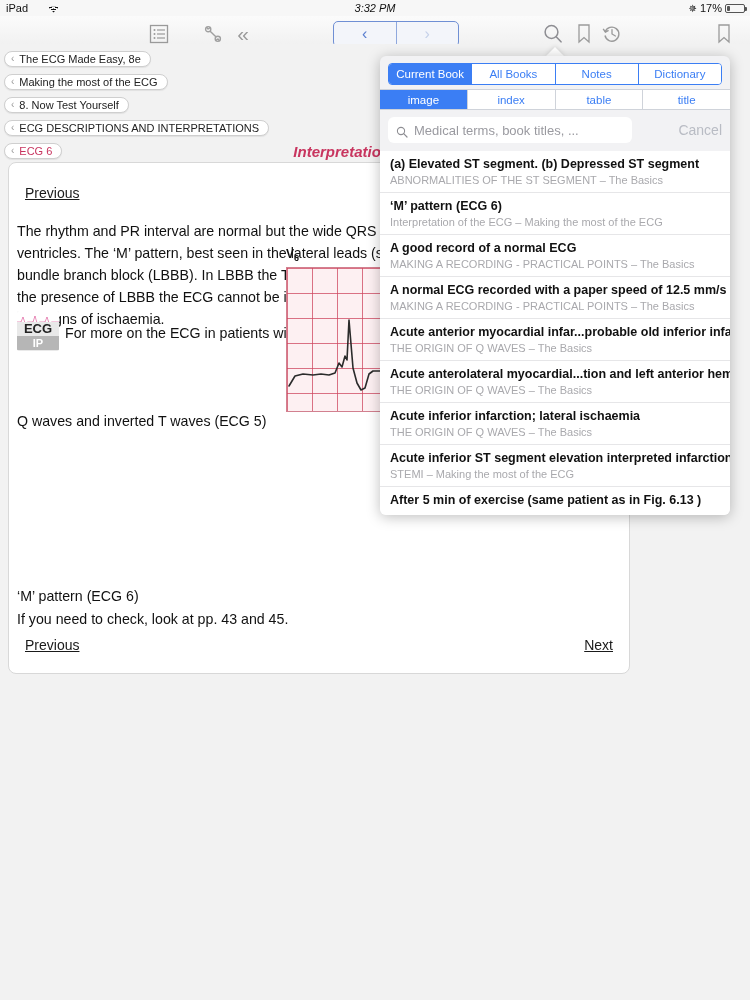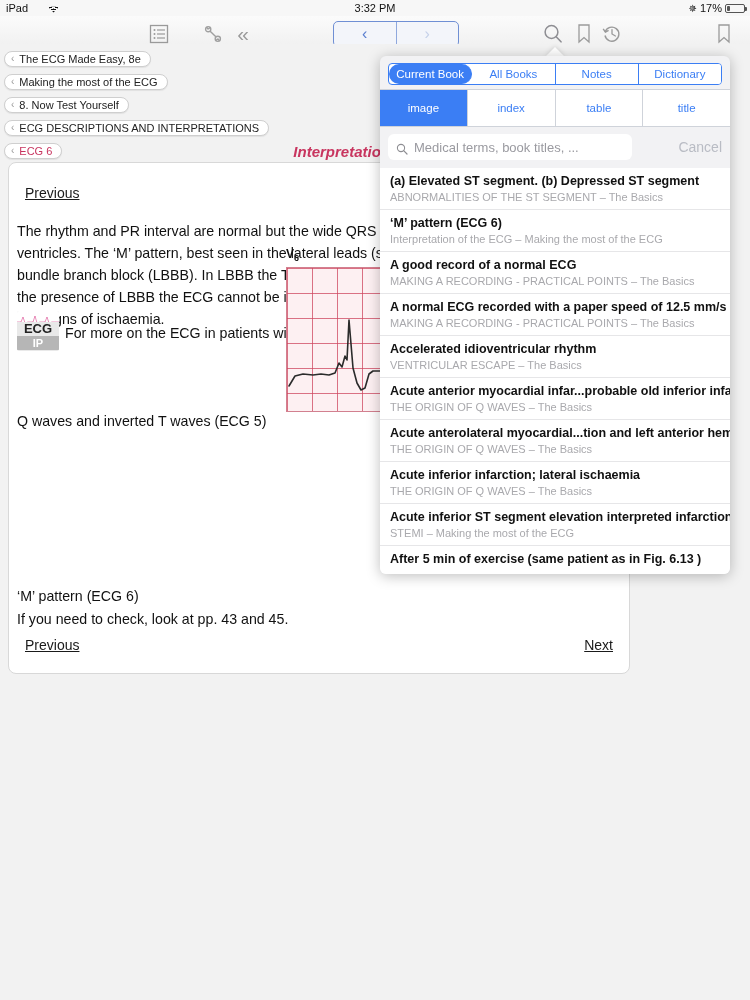--- a/index.html
+++ b/index.html
@@ -11,21 +11,21 @@
   }
   #app { position: relative; width: 750px; height: 1000px; background:#fff; }
 
   
   .statusbar {
     position: absolute; top:0; left:0; width:750px; height:16px;
     background:#f7f7f7; display:flex; align-items:center;
     font-size:11px; color:#111;
   }
   .sb-left { position:absolute; left:6px; display:flex; align-items:center; gap:20px; }
-  .sb-center { position:absolute; left:0; width:750px; text-align:center; font-size:11px; }
+  .sb-center { position:absolute; left:0; width:750px; text-align:center; font-size:11px;font-style:italic; }
   .sb-right { position:absolute; right:5px; display:flex; align-items:center; gap:3px; font-size:11px;}
   .wifi {
     display:inline-block; width:11px; height:9px; position:relative;
   }
   .wifi::before{
     content:""; position:absolute; left:0; bottom:0; width:11px; height:9px;
     background:
       radial-gradient(circle at 50% 100%, #111 0 1.8px, transparent 2.1px),
       radial-gradient(circle at 50% 100%, transparent 0 3.2px, #111 3.3px 4.4px, transparent 4.6px),
       radial-gradient(circle at 50% 100%, transparent 0 5.6px, #111 5.7px 6.9px, transparent 7.1px);
@@ -170,24 +170,24 @@
   .segbar {
     display:flex; margin:7px 8px 0 8px; height:22px;
     border:1px solid #3b7ef4; border-radius:4px; overflow:hidden; background:#fff;
   }
   .segbar .seg {
     flex:1; display:flex; align-items:center; justify-content:center;
     font-size:11.5px; color:#3b7ef4; background:#fff;
     border-right:1px solid #3b7ef4; cursor:pointer;
   }
   .segbar .seg:last-child { border-right:none; }
-  .segbar .seg.active { background:#3b7ef4; color:#fff;border-radius:10px; }
+  .segbar .seg.active { background:#3b7ef4; color:#fff; }
 
   .segbar2 {
-    display:flex; margin:4px 0 0 0; height:38px; background:#fca5a5;
+    display:flex; margin:4px 0 0 0; height:21px; background:#fca5a5;
     border-top:1px solid #cfd3da; border-bottom:1px solid #cfd3da;
   }
   .segbar2 .seg {
     flex:1; display:flex; align-items:center; justify-content:center;
     font-size:11.5px; color:#3b7ef4; background:#fff;
     border-right:1px solid #cfd3da; cursor:pointer;
   }
   .segbar2 .seg:last-child { border-right:none; }
   .segbar2 .seg.active { background:#3b7ef4; color:#fff; }
 
@@ -411,24 +411,20 @@
       </div>
       <div class="result">
         <div class="r-title">A good record of a normal ECG</div>
         <div class="r-sub">MAKING A RECORDING - PRACTICAL POINTS – The Basics</div>
       </div>
       <div class="result">
         <div class="r-title">A normal ECG recorded with a paper speed of 12.5 mm/s</div>
         <div class="r-sub">MAKING A RECORDING - PRACTICAL POINTS – The Basics</div>
       </div>
       <div class="result">
-        <div class="r-title">Accelerated idioventricular rhythm</div>
-        <div class="r-sub">VENTRICULAR ESCAPE – The Basics</div>
-      </div>
-      <div class="result">
         <div class="r-title">Acute anterior myocardial infar...probable old inferior infarction</div>
         <div class="r-sub">THE ORIGIN OF Q WAVES – The Basics</div>
       </div>
       <div class="result">
         <div class="r-title">Acute anterolateral myocardial...tion and left anterior hemiblock</div>
         <div class="r-sub">THE ORIGIN OF Q WAVES – The Basics</div>
       </div>
       <div class="result">
         <div class="r-title">Acute inferior infarction; lateral ischaemia</div>
         <div class="r-sub">THE ORIGIN OF Q WAVES – The Basics</div>

